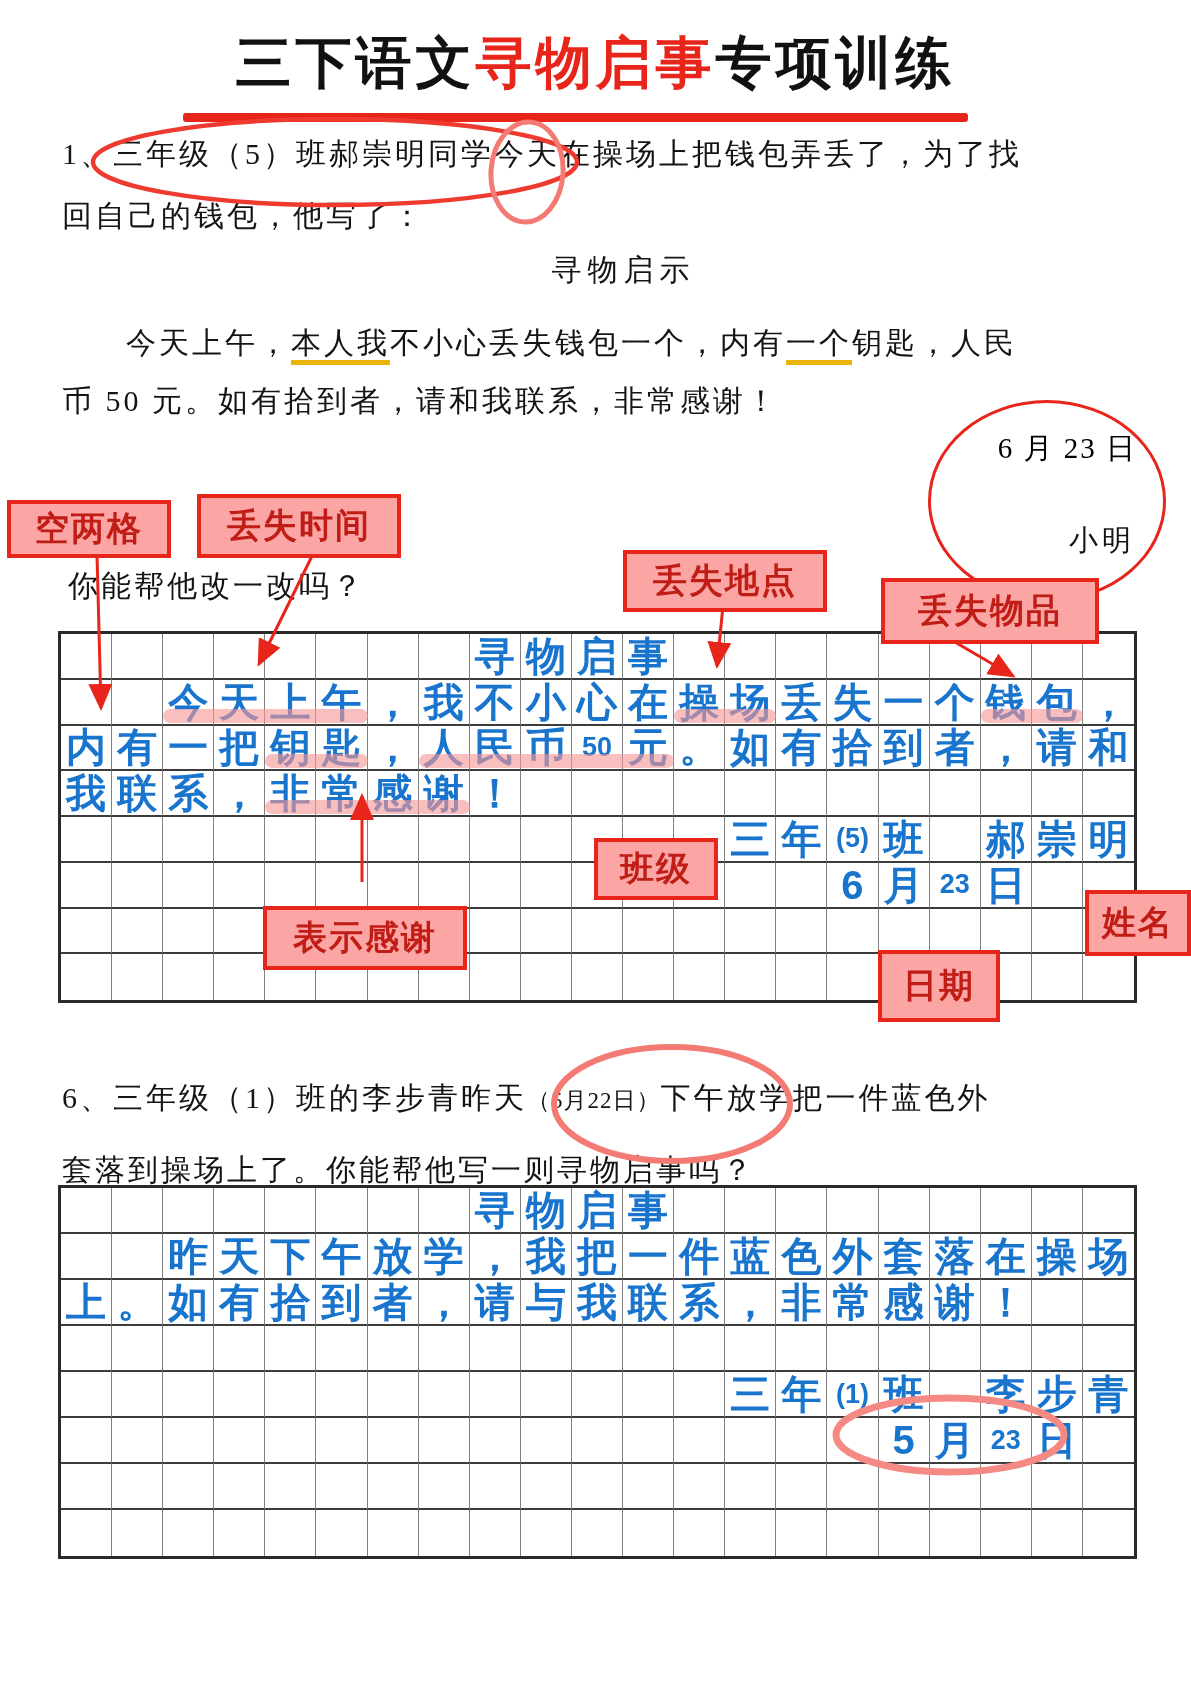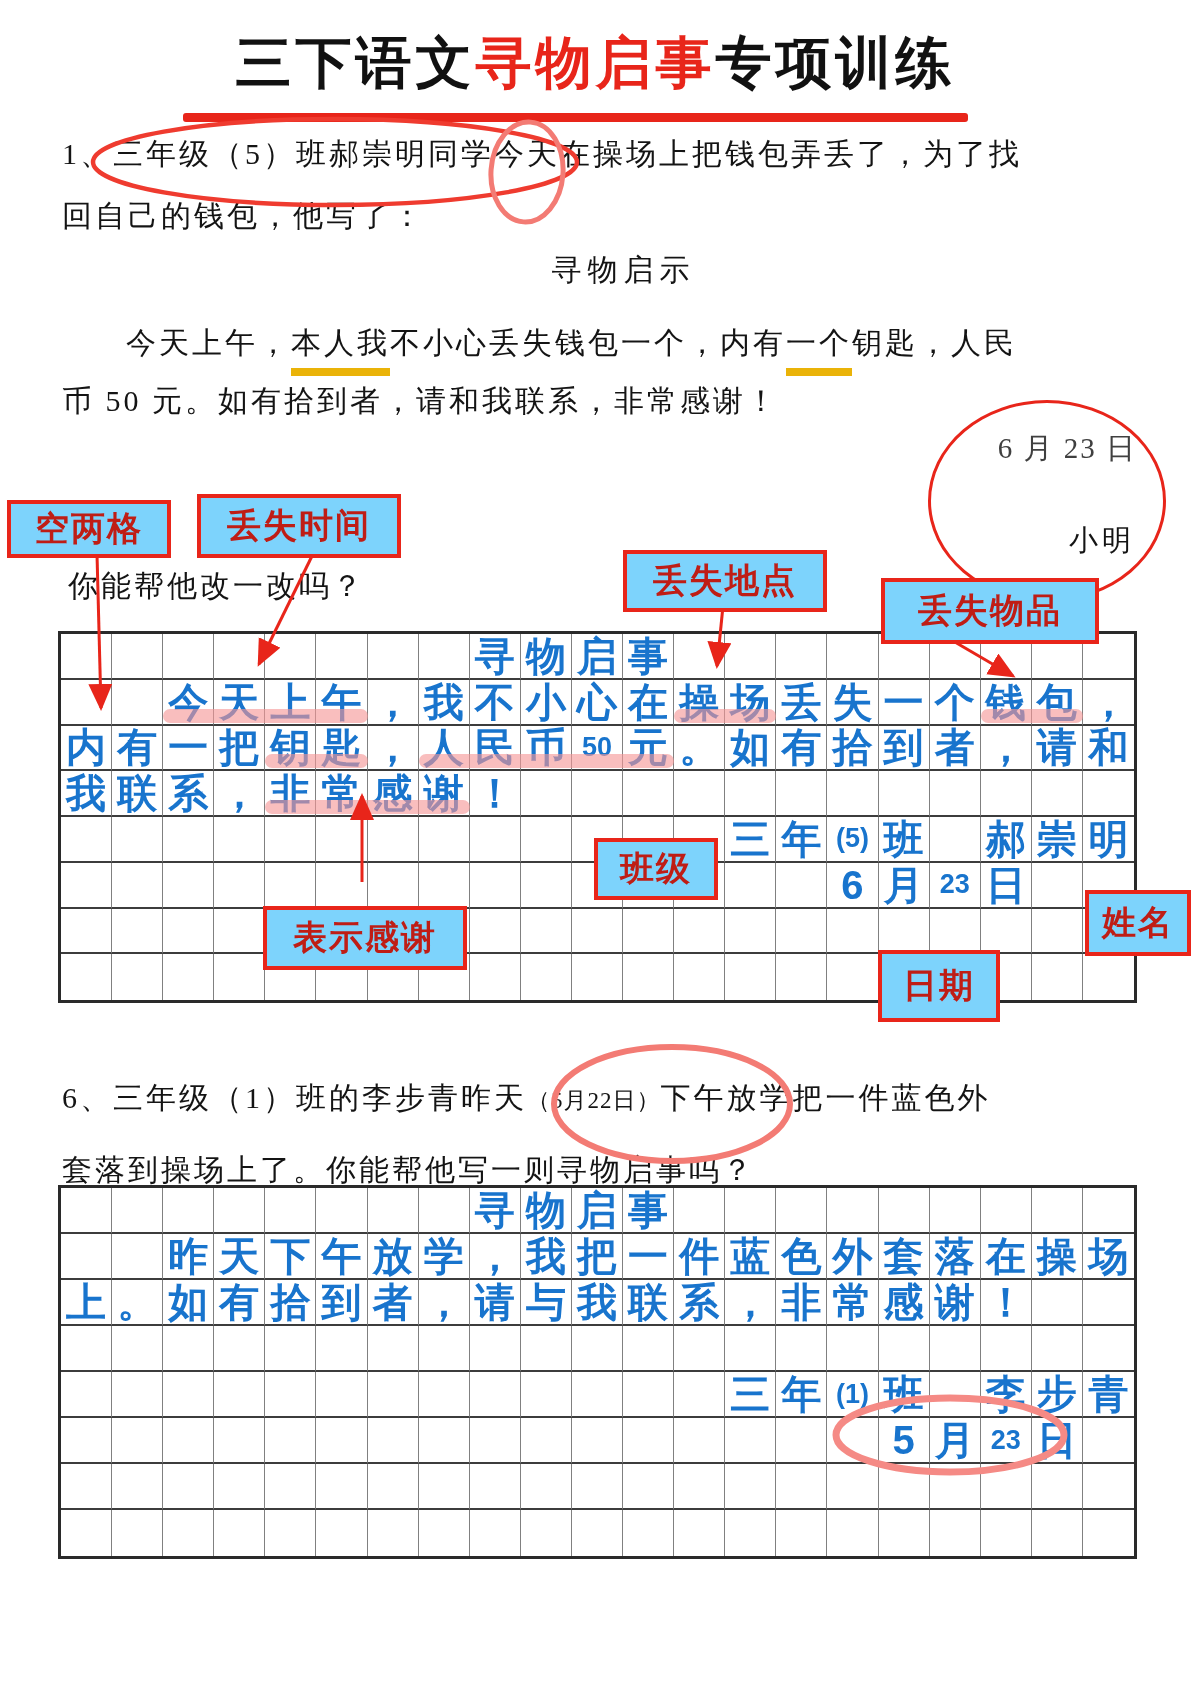--- a/index.html
+++ b/index.html
@@ -7,31 +7,31 @@
         font-family:"Liberation Sans", sans-serif;overflow:hidden;}
   
   .main-title{position:absolute;left:0;top:26px;width:100%;text-align:center;
       font-size:56px;font-weight:bold;color:#111;letter-spacing:4px;
       font-family:"Liberation Sans", sans-serif;}
   .main-title .red{color:#e8251a;}
   .title-underline{position:absolute;left:183px;top:113px;width:785px;height:9px;background:#e8251a;border-radius:3px;}
   
   .bodytext{position:absolute;color:#141414;font-size:30px;letter-spacing:3px;
       font-family:"Liberation Serif", serif;white-space:nowrap;}
-  .u-red{border-bottom:8px solid #eab308;padding-bottom:9px;}
+  .u-red{border-bottom:5px solid #eab308;padding-bottom:1px;}
   .small-inline{font-size:23px;letter-spacing:1px;}
   
   .sig-ellipse{position:absolute;left:928px;top:400px;width:232px;height:196px;
       border:3px solid #e8251a;border-radius:50%;}
-  .sig-date{position:absolute;right:26px;top:26px;font-size:29px;color:#404040;
+  .sig-date{position:absolute;right:26px;top:26px;font-size:29px;color:#000000;
       font-family:"Liberation Serif", serif;letter-spacing:2px;}
   .sig-name{position:absolute;right:28px;top:118px;font-size:29px;color:#141414;
       font-family:"Liberation Serif", serif;letter-spacing:4px;}
   
-  .rbox{position:absolute;border:4px solid #e8251a;background:#7dd3fc;color:#bf1d15;
+  .rbox{position:absolute;border:4px solid #e8251a;background:#fca5a5;color:#bf1d15;
       font-weight:bold;font-size:34px;display:flex;align-items:center;justify-content:center;
       letter-spacing:2px;font-family:"Liberation Sans", sans-serif;z-index:6;}
   
   .grid{position:absolute;display:grid;border:3px solid #2a2a2a;z-index:1;background:transparent;}
   .cell{border-right:1px solid #808080;border-bottom:2px solid #3c3c3c;
       display:flex;align-items:center;justify-content:center;position:relative;}
   .cell span{color:#1874cd;font-weight:600;font-size:40px;line-height:1;
       font-family:"Liberation Sans", sans-serif;z-index:3;}
   .cell span.sm{font-size:27px;}
   .grid .cell:nth-child(21n){border-right:none;}

